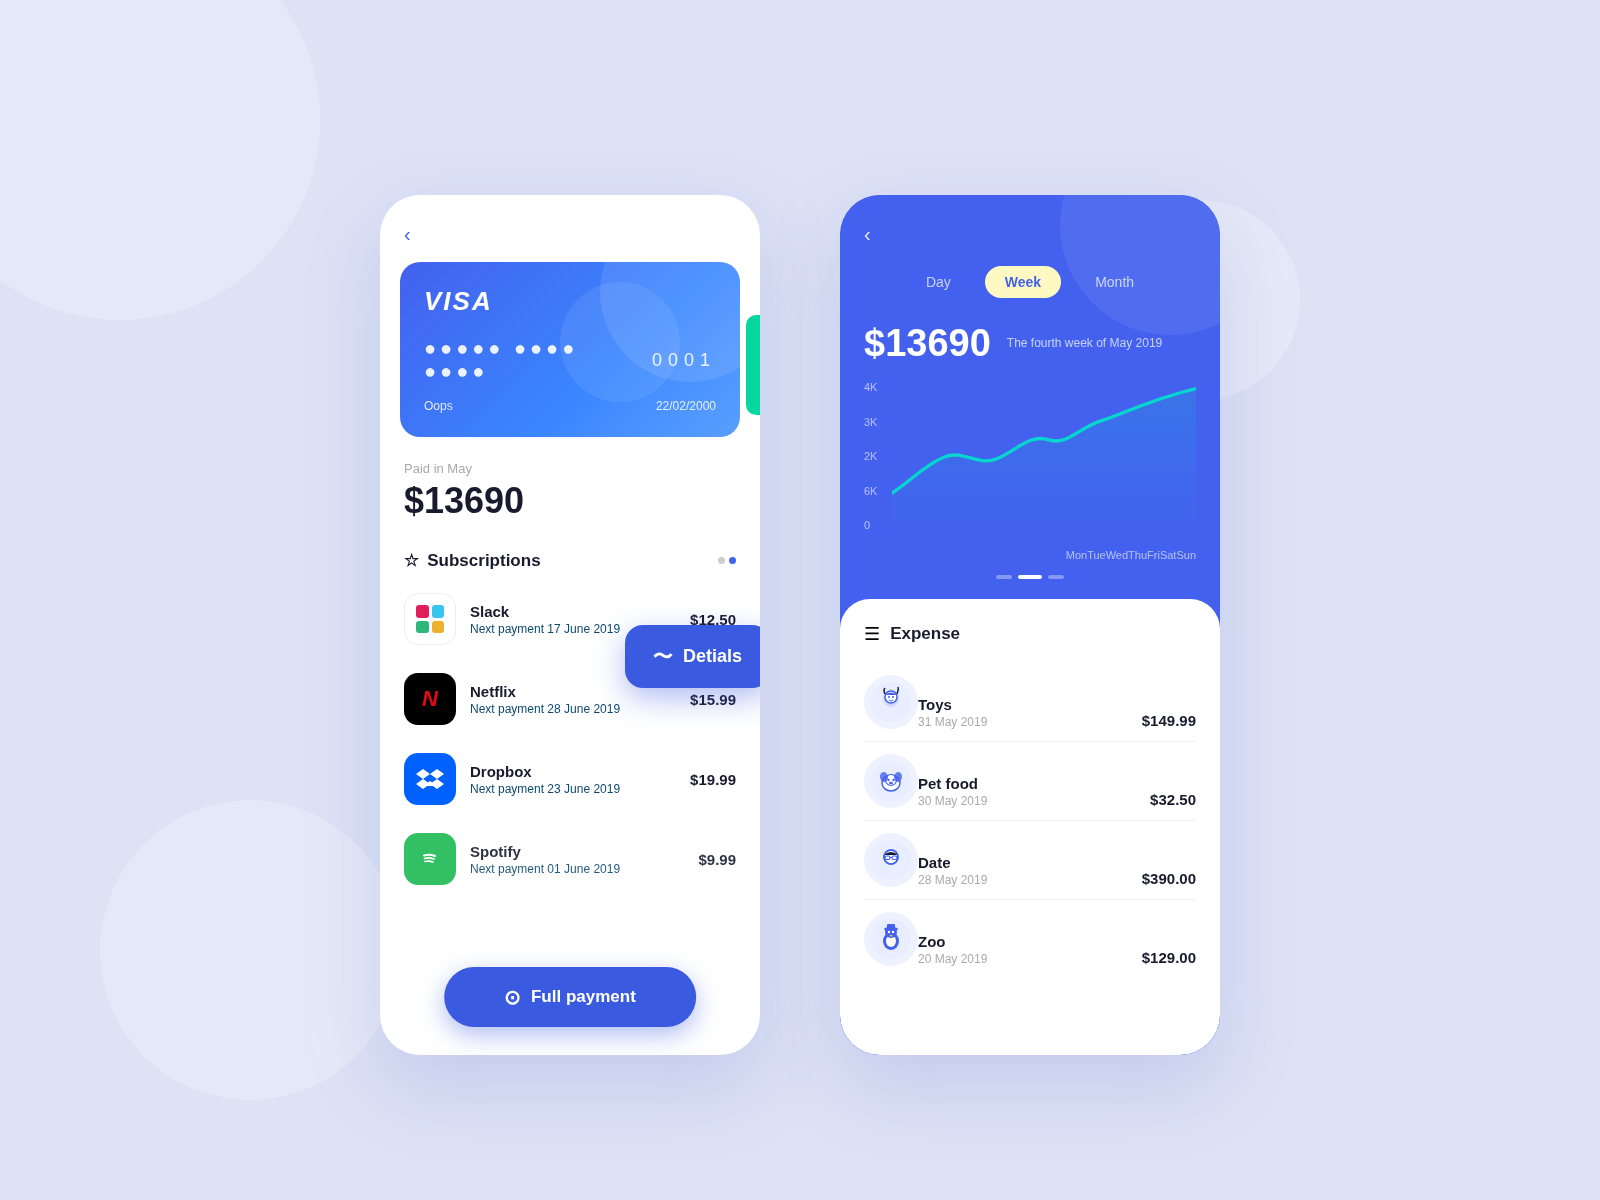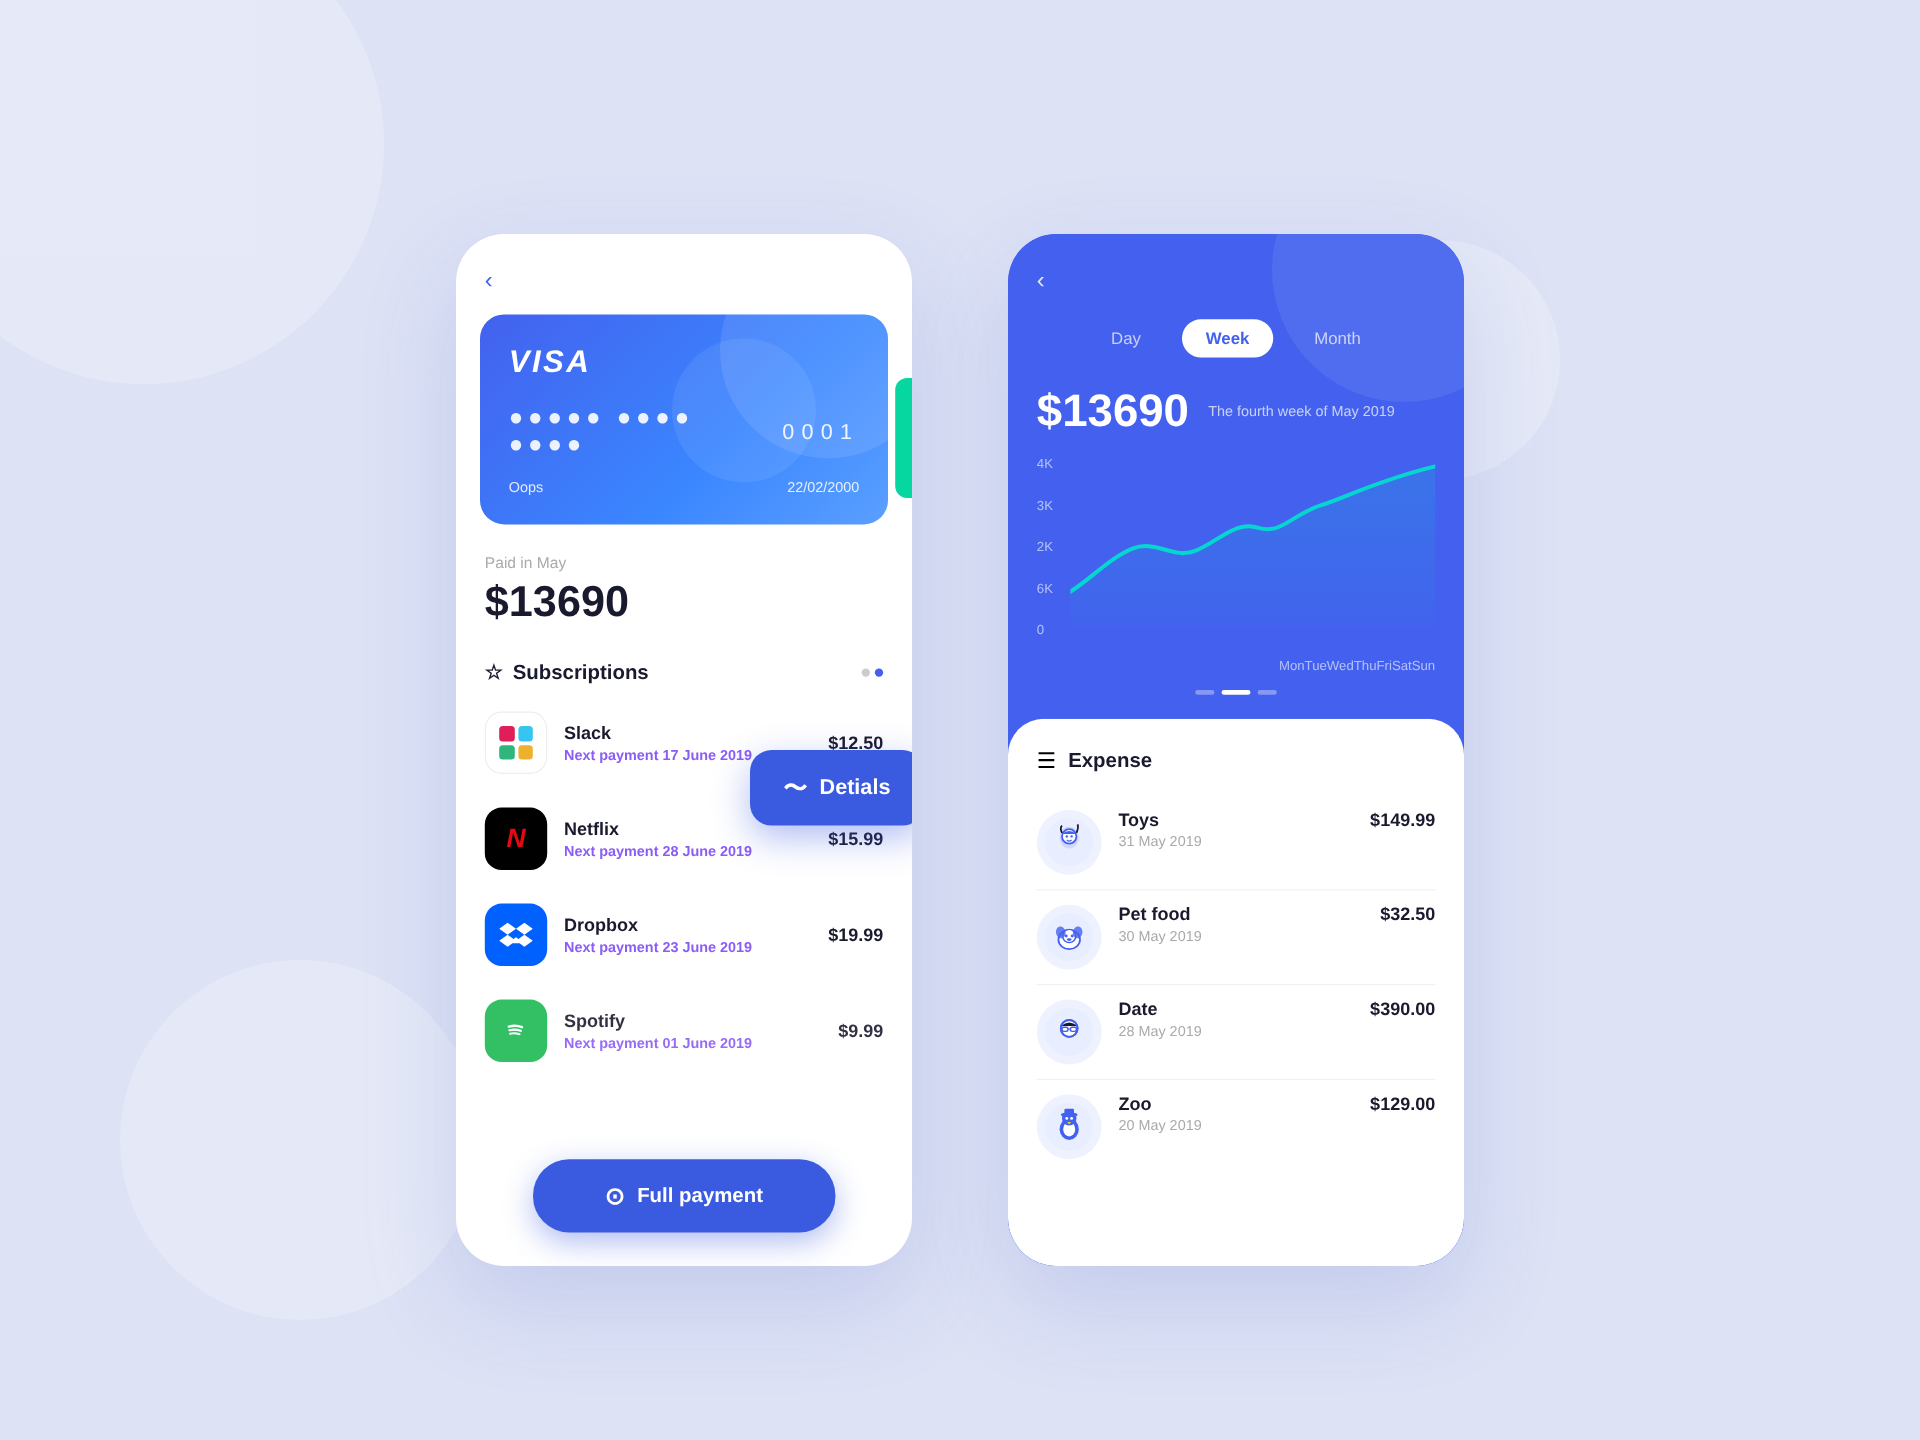--- a/index.html
+++ b/index.html
@@ -194,21 +194,21 @@
     .sub-logo {
       width: 52px; height: 52px;
       border-radius: 14px;
       display: flex; align-items: center; justify-content: center;
       font-weight: 700; font-size: 14px;
       flex-shrink: 0;
       overflow: hidden;
     }
     .sub-info { flex: 1; }
     .sub-name { font-size: 15px; font-weight: 600; color: #1a1a2e; }
-    .sub-date { font-size: 12px; color: #8b5cf6; margin-top: 2px; font-weight: bold; }
+    .sub-date { font-size: 12px; color: #0c4a6e; margin-top: 2px; }
     .sub-price { font-size: 15px; font-weight: 600; color: #1a1a2e; }
 
     
     .slack-logo {
       background: white;
       border: 1px solid #eee;
     }
     .slack-grid {
       display: grid; grid-template-columns: 1fr 1fr; gap: 3px; width: 28px; height: 28px;
     }
@@ -286,21 +286,21 @@
       margin-bottom: 24px;
     }
     .period-tab {
       font-size: 14px;
       color: rgba(255,255,255,0.7);
       padding: 8px 20px;
       cursor: pointer;
       border-radius: 20px;
     }
     .period-tab.active {
-      background: #ffffff;
+      background: #fef9c3;
       color: #4361ee;
       font-weight: 600;
     }
 
     
     .p2-amount-row {
       display: flex;
       align-items: center;
       gap: 16px;
       margin-bottom: 8px;
@@ -378,23 +378,22 @@
       margin-bottom: 18px;
     }
     .expense-title {
       font-size: 17px;
       font-weight: 600;
       color: #1a1a2e;
     }
 
     .expense-item {
       display: flex;
-      align-items: flex-start;
+      align-items: flex-end;
       padding: 12px 0;
-      gap: 14px;
       border-bottom: 1px solid #f0f0f5;
     }
     .expense-item:last-child { border-bottom: none; }
     .expense-icon {
       width: 54px; height: 54px;
       border-radius: 50%;
       background: #eef2ff;
       display: flex; align-items: center; justify-content: center;
       font-size: 22px;
       flex-shrink: 0;

